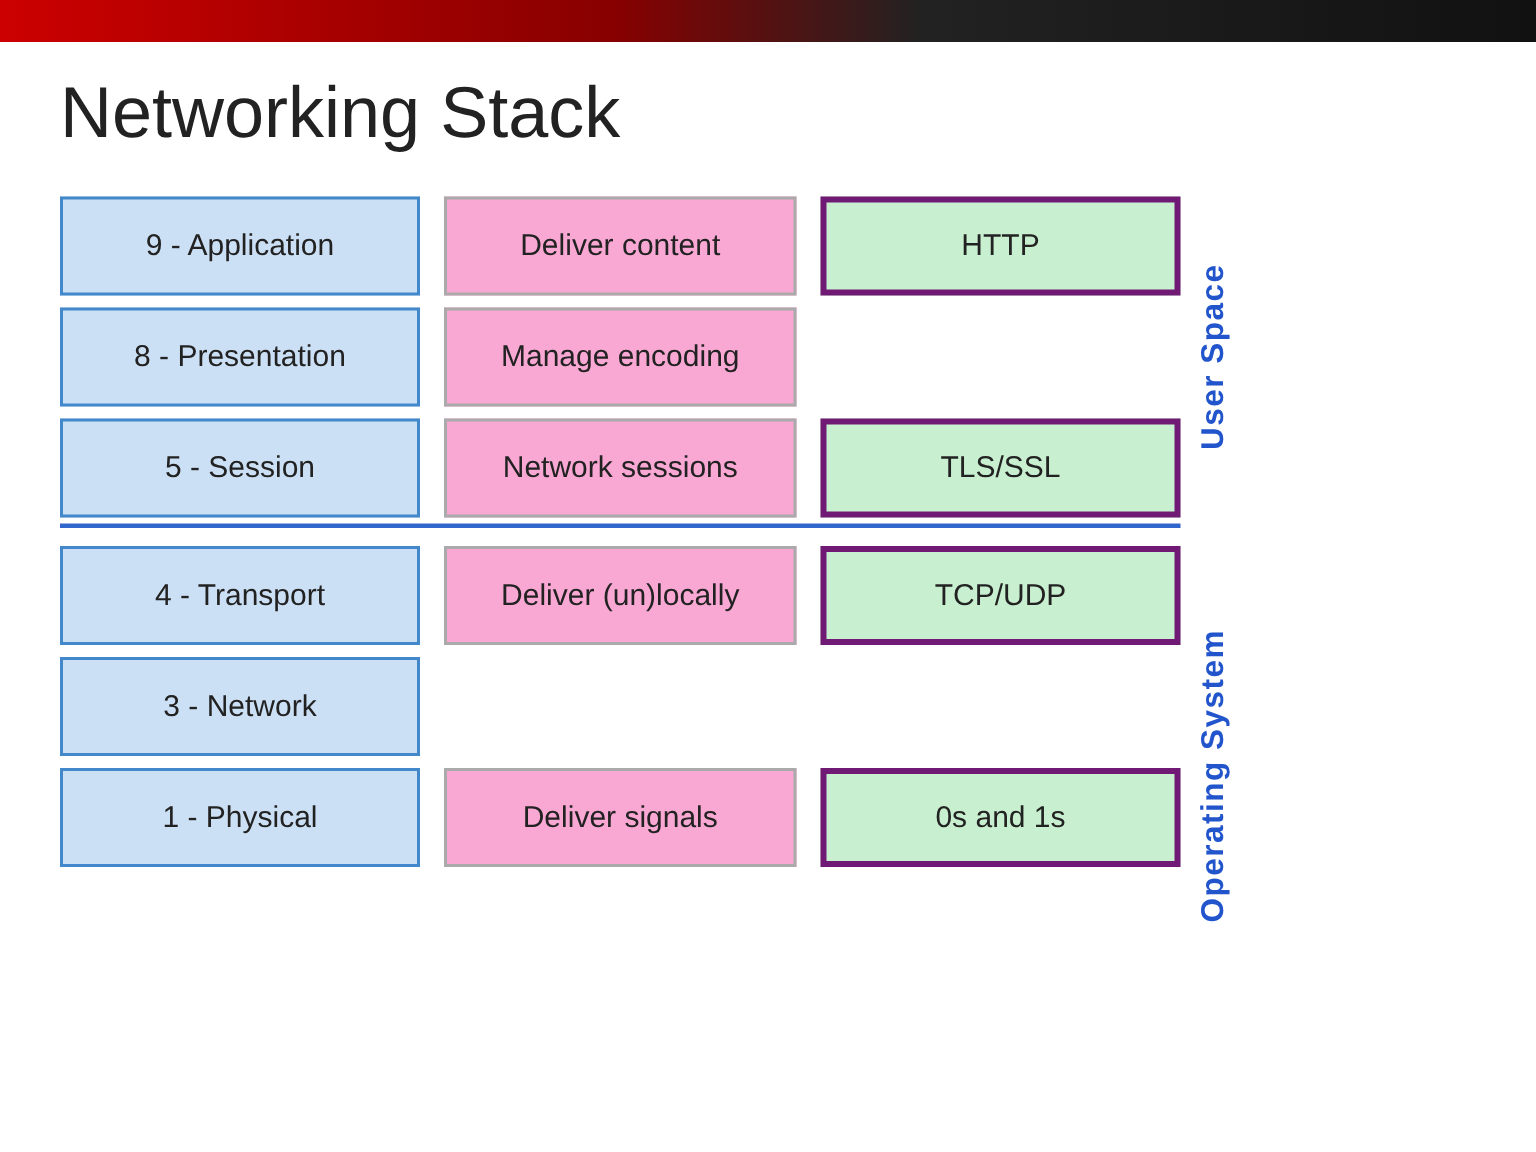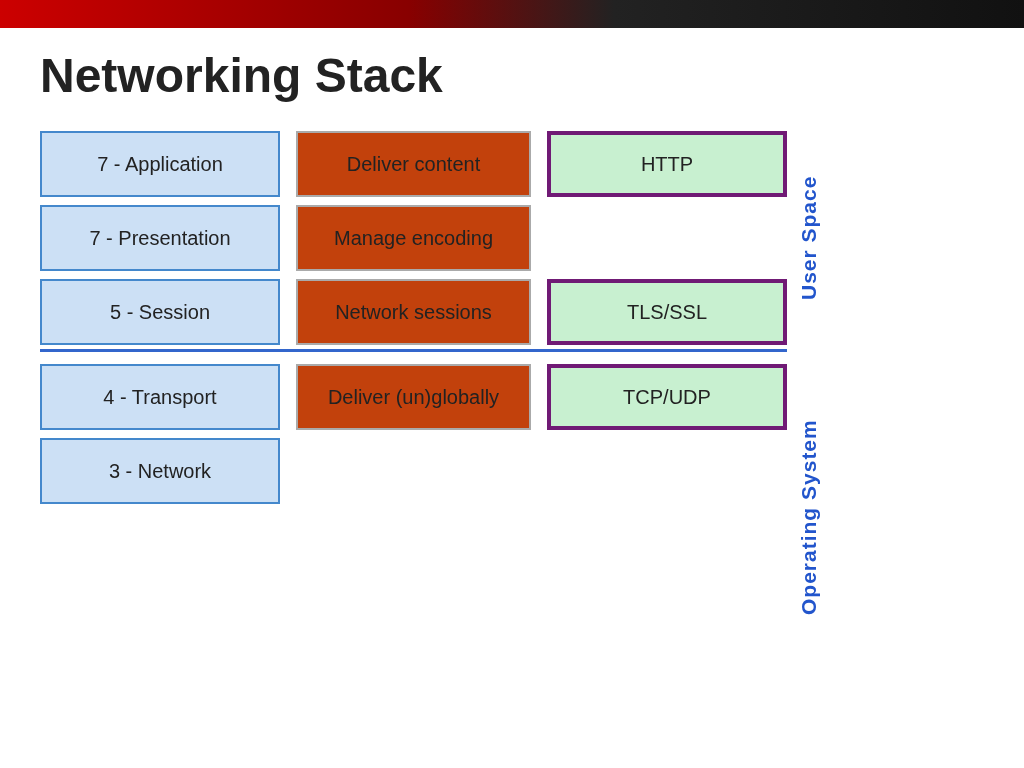--- a/index.html
+++ b/index.html
@@ -20,21 +20,21 @@
       background: linear-gradient(to right, #c00 0%, #800 40%, #222 60%, #111 100%);
     }
 
     .page-content {
       padding: 20px 40px 20px 40px;
       position: relative;
     }
 
     .page-title {
       font-size: 48px;
-      font-weight: 700;
+      font-weight: 400;
       color: #222;
       margin-bottom: 28px;
     }
 
     
     .cell {
       display: flex;
       align-items: center;
       justify-content: center;
       font-size: 20px;
@@ -47,21 +47,21 @@
     
     .cell-osi {
       border: 2px solid #4488cc;
       background-color: #cce0f5;
       color: #222;
     }
 
     
     .cell-desc {
       border: 2px solid #aaa;
-      background-color: #c2410c;
+      background-color: #f9a8d4;
       color: #222;
       min-width: 235px;
     }
 
     
     .cell-proto {
       border: 4px solid #701a75;
       background-color: #c8f0d0;
       color: #222;
       min-width: 240px;
@@ -144,46 +144,51 @@
 
 <div class="page-content">
   <h1 class="page-title">Networking Stack</h1>
 
   <div class="diagram-container">
 
     <div class="main-grid">
 
       <div class="rows-section" id="user-space-rows">
       <div class="row-item">
-            <div class="cell cell-osi">7 - Application</div>
+            <div class="cell cell-osi">9 - Application</div>
             <div class="cell cell-desc">Deliver content</div>
             <div class="cell cell-proto">HTTP</div>
           </div>
           <div class="row-item">
-            <div class="cell cell-osi">7 - Presentation</div>
+            <div class="cell cell-osi">8 - Presentation</div>
             <div class="cell cell-desc">Manage encoding</div>
             <div class="cell cell-empty"></div>
           </div>
           <div class="row-item">
             <div class="cell cell-osi">5 - Session</div>
             <div class="cell cell-desc">Network sessions</div>
             <div class="cell cell-proto">TLS/SSL</div>
           </div>
         </div>
 
       <div class="section-divider-line" id="divider-line"></div>
 
       <div class="rows-section" id="os-rows" style="margin-top:8px;">
       <div class="row-item">
             <div class="cell cell-osi">4 - Transport</div>
-            <div class="cell cell-desc">Deliver (un)globally</div>
+            <div class="cell cell-desc">Deliver (un)locally</div>
             <div class="cell cell-proto">TCP/UDP</div>
           </div>
           <div class="row-item">
             <div class="cell cell-osi">3 - Network</div>
+          </div>
+          <div class="row-item">
+            <div class="cell cell-osi">1 - Physical</div>
+            <div class="cell cell-desc">Deliver signals</div>
+            <div class="cell cell-proto">0s and 1s</div>
           </div>
         </div>
     </div>
 
     <div class="side-labels-container" id="side-labels-container">
     <div class="label-user-space" style="height: 214px;">User Space</div>
         <div style="height: 28px;"></div>
         <div class="label-os" style="height: 288px;">Operating System</div>
       </div>
 

